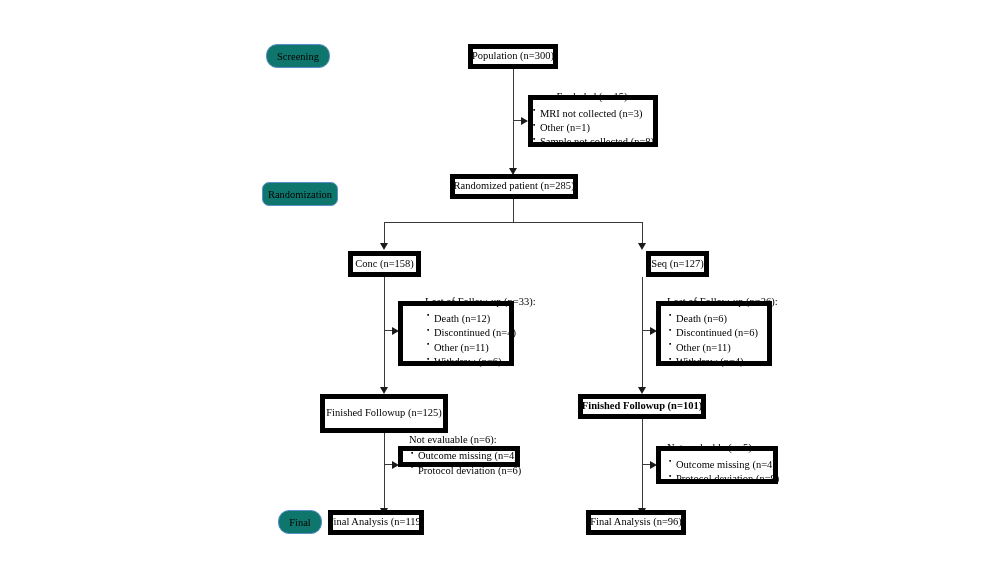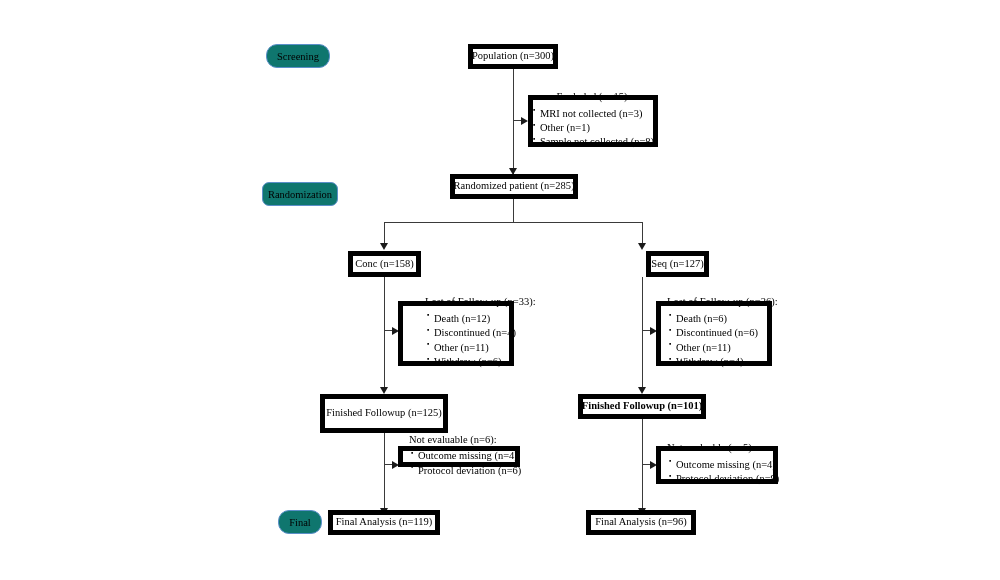--- a/index.html
+++ b/index.html
@@ -209,21 +209,21 @@
   </div>
 
   <div class="node list" style="left:656px; top:446px; width:122px; height:38px;">
     <div class="title">Not evaluable (n=5):</div>
     <ul class="bullets">
       <li>Outcome missing (n=4)</li>
       <li>Protocol deviation (n=9)</li>
     </ul>
   </div>
 
-  <div class="node single" style="left:328px; top:510px; width:112px; height:25px;">
+  <div class="node single" style="left:328px; top:510px; width:96px; height:25px;">
     <span class="title">Final Analysis (n=119)</span>
   </div>
 
-  <div class="node single" style="left:586px; top:510px; width:110px; height:25px;">
+  <div class="node single" style="left:586px; top:510px; width:100px; height:25px;">
     <span class="title">Final Analysis (n=96)</span>
   </div>
 
 </div>
 
 </body></html>

